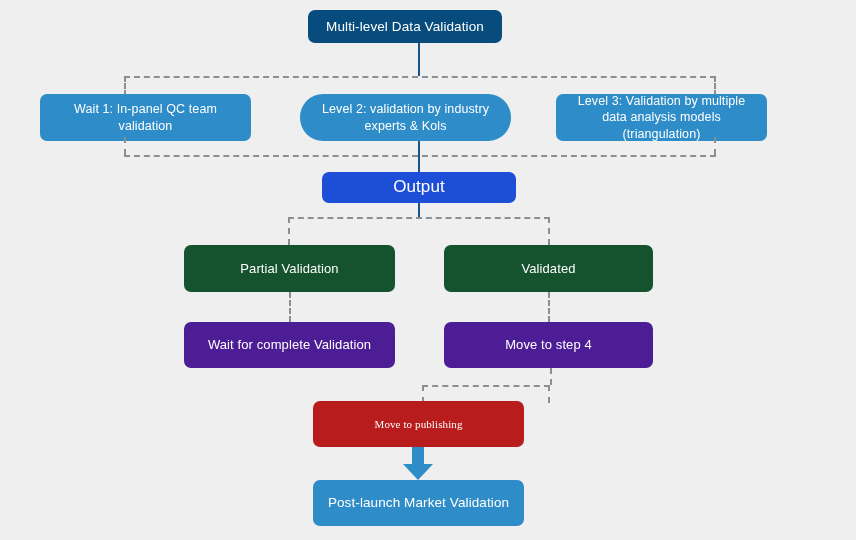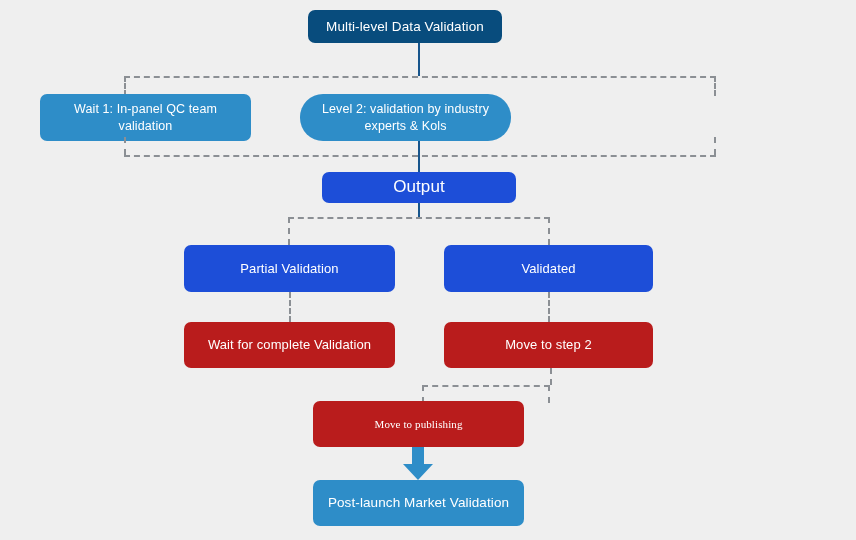--- a/index.html
+++ b/index.html
@@ -61,22 +61,22 @@
     text-align: center;
     color: #ffffff;
     line-height: 1.32;
     padding: 4px 10px;
     letter-spacing: 0.1px;
     -webkit-font-smoothing: antialiased;
   }
   .n-root      { background: #084c7d; font-size: 13.5px; }
   .n-level     { background: #2e8dc8; font-size: 12.5px; }
   .n-output    { background: #1d4ed8; font-size: 17px; }
-  .n-state     { background: #1d4ed8; font-size: 13px; }
-  .n-action    { background: #b91c1c; font-size: 13px; }
+  .n-state     { background: #14532d; font-size: 13px; }
+  .n-action    { background: #4c1d95; font-size: 13px; }
   .n-publish   { background: #b91c1c; font-size: 11px; font-family: Liberation Serif, serif; }
   .n-monitor   { background: #2e8dc8; font-size: 13.5px; }
 
   
   .arrow {
     position: absolute;
   }
 </style>
 </head>
 <body>
@@ -92,20 +92,23 @@
   <div class="bracket" style="left:124px; top:76px; width:592px; height:20px;"></div>
 
   <div class="node n-level" style="left:40px; top:94px; width:211px; height:47px;">
     <span>Wait 1: In-panel QC team validation</span>
   </div>
 
   <div class="node n-level" style="left:300px; top:94px; width:211px; height:47px;border-radius:23px;">
     <span>Level 2: validation by industry experts &amp; Kols</span>
   </div>
 
+  <div class="node n-level" style="left:556px; top:94px; width:211px; height:47px;">
+    <span>Level 3: Validation by multiple data analysis models (triangulation)</span>
+  </div>
 
   <div class="conn stem-solid" style="left:418px; top:141px; height:14px;"></div>
 
   <div class="conn d-h" style="left:124px; top:155px; width:592px;"></div>
   <div class="conn d-v" style="left:124px; top:137px; height:18px;"></div>
   <div class="conn d-v" style="left:714px; top:137px; height:18px;"></div>
 
   <div class="conn stem-solid" style="left:418px; top:155px; height:17px;"></div>
 
   <div class="node n-output" style="left:322px; top:172px; width:194px; height:31px;">
@@ -125,21 +128,21 @@
   </div>
 
   <div class="conn d-v" style="left:289px; top:292px; height:30px;"></div>
   <div class="conn d-v" style="left:548px; top:292px; height:30px;"></div>
 
   <div class="node n-action" style="left:184px; top:322px; width:211px; height:46px;">
     <span>Wait for complete Validation</span>
   </div>
 
   <div class="node n-action" style="left:444px; top:322px; width:209px; height:46px;">
-    <span>Move to step 2</span>
+    <span>Move to step 4</span>
   </div>
 
   <div class="elbow" style="left:422px; top:385px; width:128px; height:18px;"></div>
   <div class="conn d-v" style="left:550px; top:368px; height:17px;"></div>
 
   <div class="node n-publish" style="left:313px; top:401px; width:211px; height:46px;">
     <span>Move to publishing</span>
   </div>
 
   <div class="arrow" style="left:400px; top:447px;">

